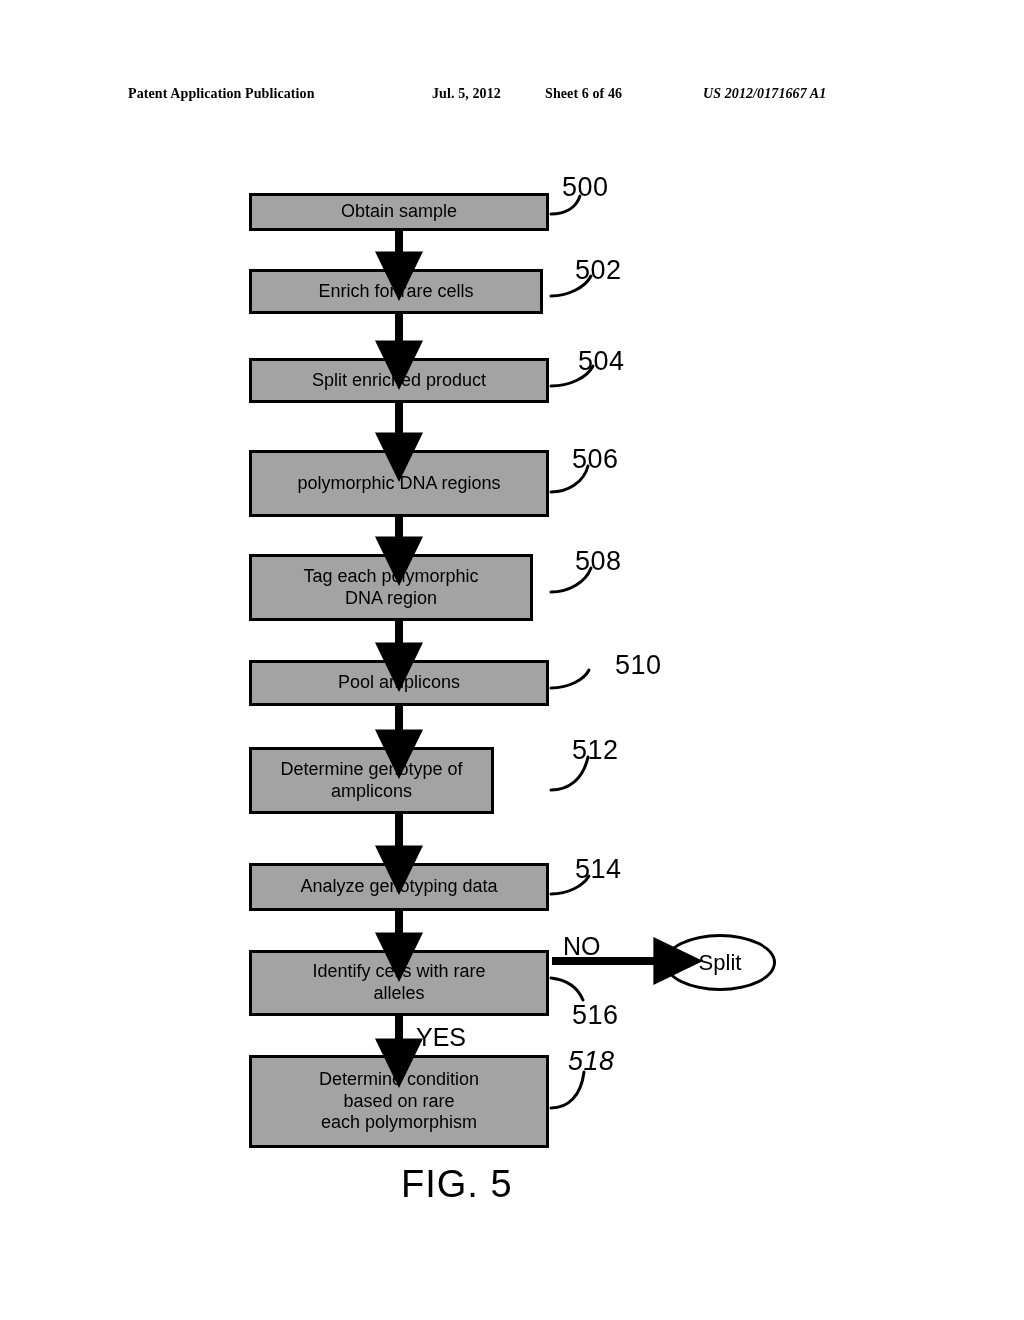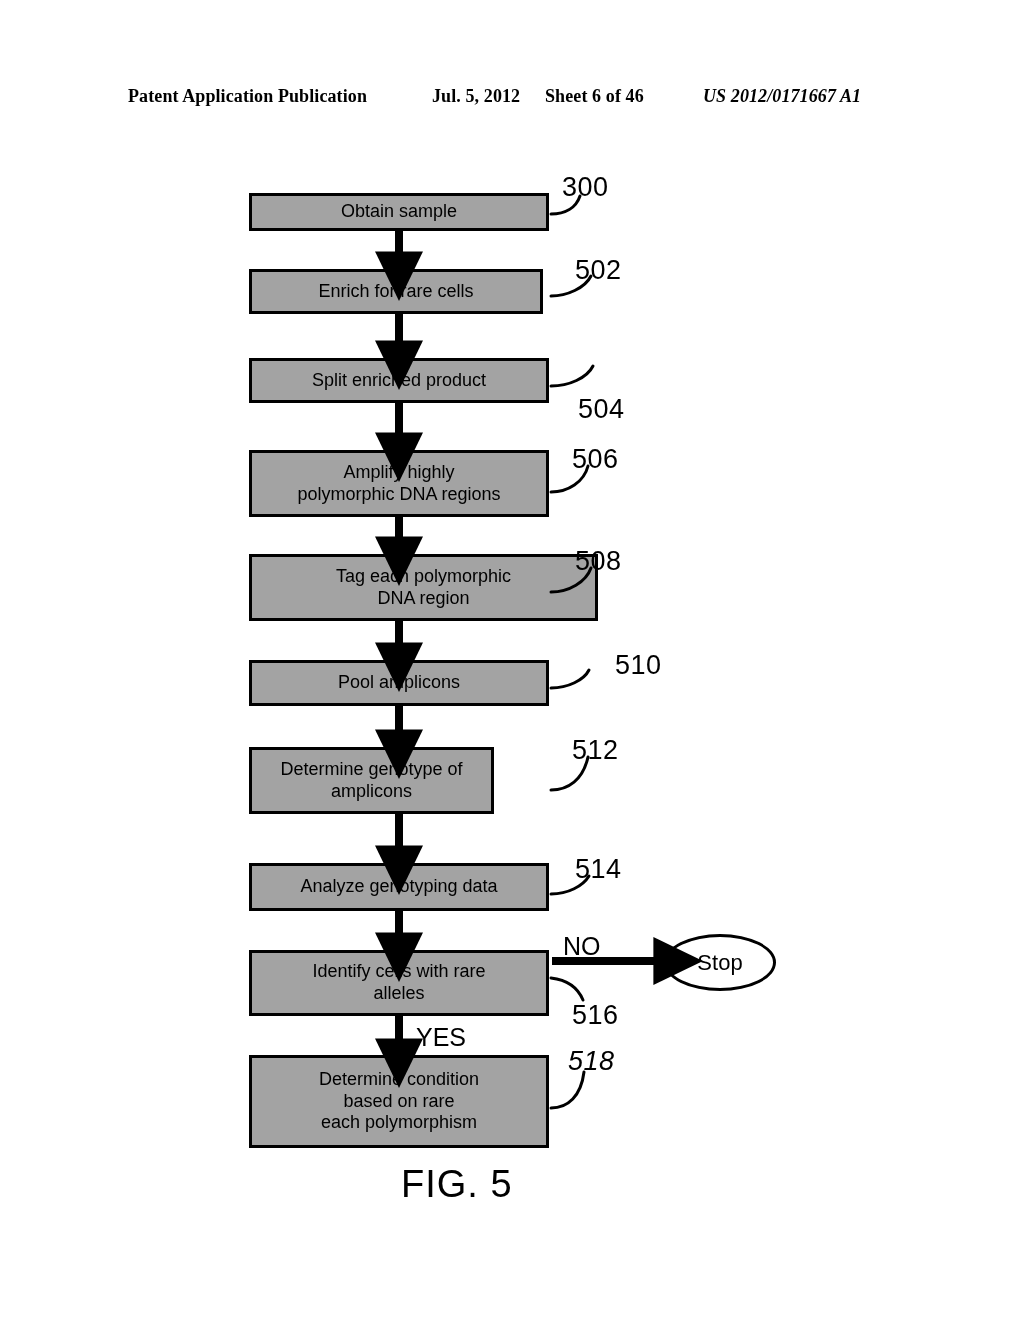--- a/index.html
+++ b/index.html
@@ -19,21 +19,21 @@
 
   
   .page-header {
     position: absolute;
     top: 86px;
     left: 0;
     width: 1024px;
     height: 28px;
     font-family: "Liberation Serif", serif;
     font-weight: bold;
-    font-size: 18px;
+    font-size: 14px;
     letter-spacing: 0.1px;
     white-space: nowrap;
   }
   .hdr-pub   { position: absolute; left: 128px;  top: 0; }
   .hdr-date  { position: absolute; left: 432px;  top: 0; }
   .hdr-sheet { position: absolute; left: 545px;  top: 0; }
   .hdr-num   { position: absolute; left: 703px;  top: 0; font-style: italic; }
 
   
   .figure {
@@ -124,41 +124,40 @@
   <span class="hdr-date">Jul. 5, 2012</span>
   <span class="hdr-sheet">Sheet 6 of 46</span>
   <span class="hdr-num">US 2012/0171667 A1</span>
 </div>
 
 <div class="figure">
 
   <div class="node" style="left:249px; top:193px; width:300px; height:38px;">
     <span>Obtain sample</span>
   </div>
-  <div class="ref" style="left:562px; top:172px;">300</div>
+  <div class="ref" style="left:562px; top:172px;">500</div>
 
   <div class="node" style="left:249px; top:269px; width:294px; height:45px;">
     <span>Enrich for rare cells</span>
   </div>
   <div class="ref" style="left:575px; top:255px;">502</div>
 
   <div class="node" style="left:249px; top:358px; width:300px; height:45px;">
     <span>Split enriched product</span>
   </div>
-  <div class="ref" style="left:578px; top:346px;margin-top:48px;">504</div>
+  <div class="ref" style="left:578px; top:346px;">504</div>
 
   <div class="node" style="left:249px; top:450px; width:300px; height:67px;">
     <div>
-      <span>Amplify highly</span>
       <span>polymorphic DNA regions</span>
     </div>
   </div>
   <div class="ref" style="left:572px; top:444px;">506</div>
 
-  <div class="node" style="left:249px; top:554px; width:349px; height:67px;">
+  <div class="node" style="left:249px; top:554px; width:284px; height:67px;">
     <div>
       <span>Tag each polymorphic</span>
       <span>DNA region</span>
     </div>
   </div>
   <div class="ref" style="left:575px; top:546px;">508</div>
 
   <div class="node" style="left:249px; top:660px; width:300px; height:46px;">
     <span>Pool amplicons</span>
   </div>
@@ -188,21 +187,21 @@
   <div class="node" style="left:249px; top:1055px; width:300px; height:93px;">
     <div>
       <span>Determine condition</span>
       <span>based on rare</span>
       <span>each polymorphism</span>
     </div>
   </div>
   <div class="ref" style="left:568px; top:1046px;font-style:italic;">518</div>
 
   <div class="terminal" style="left:664px; top:934px; width:112px; height:57px;">
-    <span>Stop</span>
+    <span>Split</span>
   </div>
 
   <div class="branch-label" style="left:563px; top:932px;">NO</div>
   <div class="branch-label" style="left:416px; top:1023px;">YES</div>
 
   <div class="caption" style="left:401px; top:1163px;">FIG. 5</div>
 
   <svg class="overlay" viewBox="0 0 1024 1320" width="1024" height="1320" xmlns="http://www.w3.org/2000/svg">
     <defs>
       <marker id="ah" markerWidth="7" markerHeight="6" refX="0.2" refY="3" orient="auto" markerUnits="strokeWidth">

